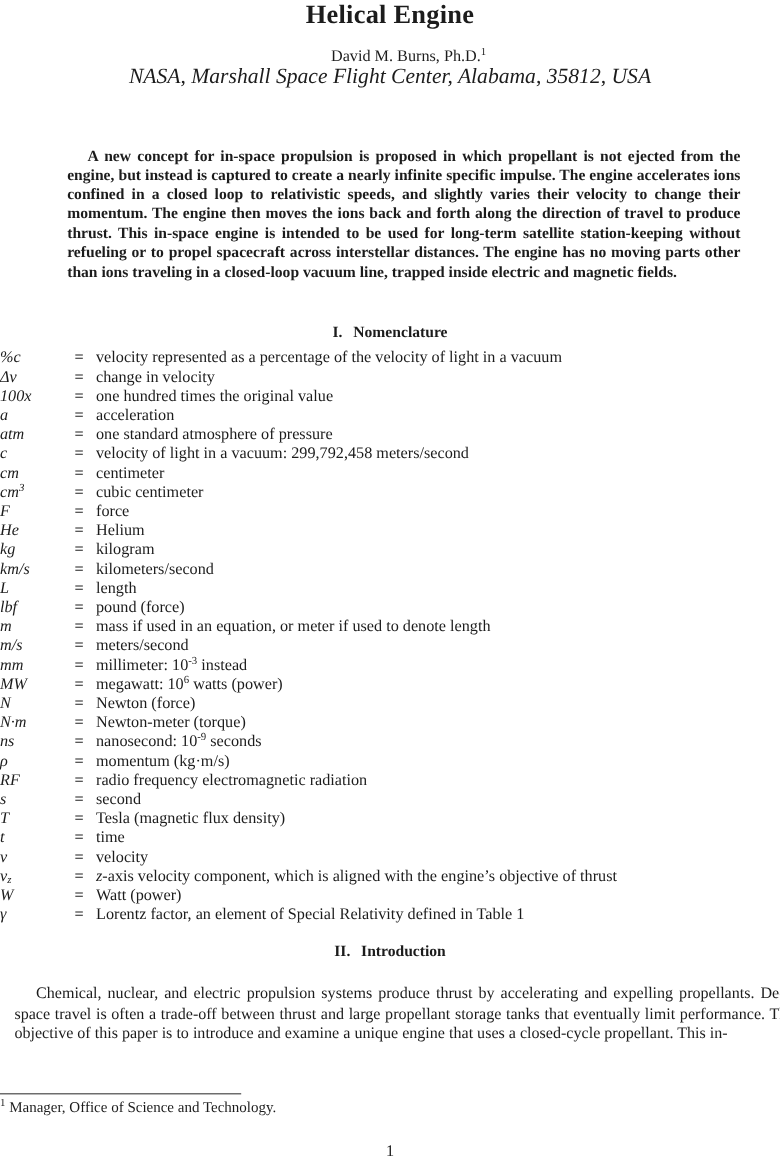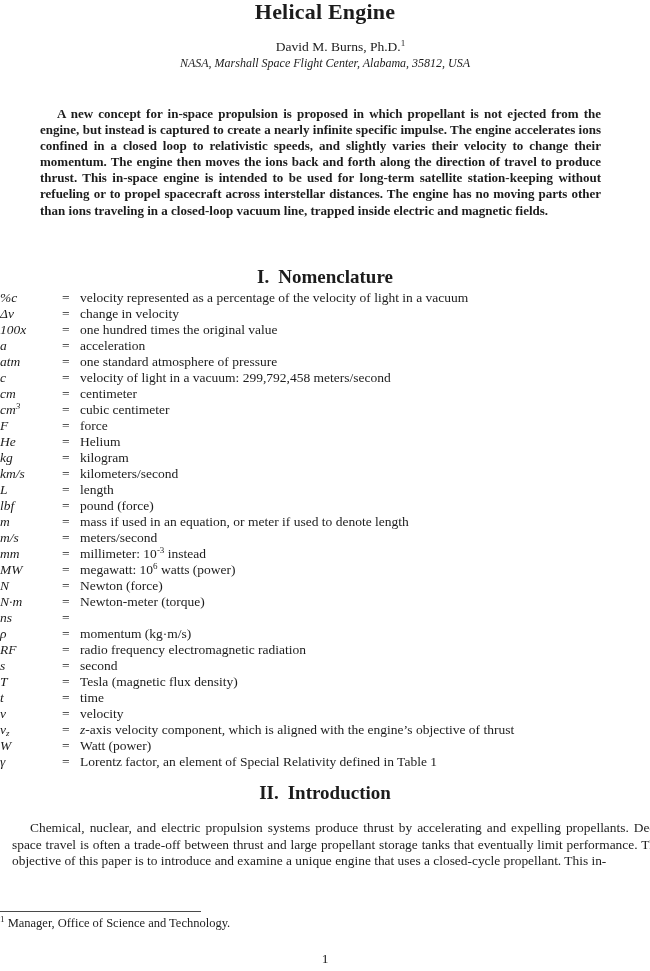--- a/index.html
+++ b/index.html
@@ -7,31 +7,31 @@
     position:relative;
     width:650px;height:971px;
     background:#ffffff;
     color:#1c1c1c;
     font-family:"Liberation Serif", serif;
     overflow:hidden;
   }
   .header{position:absolute;top:0;left:0;right:0;text-align:center;}
   .title{margin:0;font-size:22px;line-height:24px;font-weight:700;letter-spacing:.2px;}
   .author{margin-top:15px;font-size:13.5px;line-height:16px;padding-left:31px;}
-  .affiliation{font-size:12px;line-height:16px;font-style:italic;}
+  .affiliation{font-size:18px;line-height:16px;font-style:italic;}
 
   .abstract{
-    position:absolute;top:106px;left:40px;width:561px;margin:0;
+    position:absolute;top:106px;left:40px;width:561px;margin:16px;
     font-size:13px;line-height:16.1px;font-weight:700;
     text-align:justify;text-indent:17px;
   }
 
   .section-heading{
     position:absolute;left:0;right:0;margin:0;text-align:center;
-    font-size:19px;line-height:17px;font-weight:700;
+    font-size:13px;line-height:17px;font-weight:700;
   }
   .heading-nomenclature{top:268px;}
   .heading-introduction{top:784px;}
   .sec-num{margin-right:9px;}
 
   .nomenclature{position:absolute;top:290px;left:0;right:0;}
   .nom-row{display:flex;font-size:13.5px;line-height:16px;}
   .nom-sym{flex:none;width:62px;font-style:italic;}
   .nom-eq{flex:none;width:18px;}
   .nom-def{flex:1;min-width:0;}
@@ -189,20 +189,21 @@
 
       <div class="nom-row">
         <span class="nom-sym"><span>N·m</span></span>
         <span class="nom-eq">=</span>
         <span class="nom-def"><span>Newton-meter (torque)</span></span>
       </div>
 
       <div class="nom-row">
         <span class="nom-sym"><span>ns</span></span>
         <span class="nom-eq">=</span>
+        <span class="nom-def"><span>nanosecond: 10</span><sup>-9</sup><span> seconds</span></span>
       </div>
 
       <div class="nom-row">
         <span class="nom-sym"><span>ρ</span></span>
         <span class="nom-eq">=</span>
         <span class="nom-def"><span>momentum (kg·m/s)</span></span>
       </div>
 
       <div class="nom-row">
         <span class="nom-sym"><span>RF</span></span>

